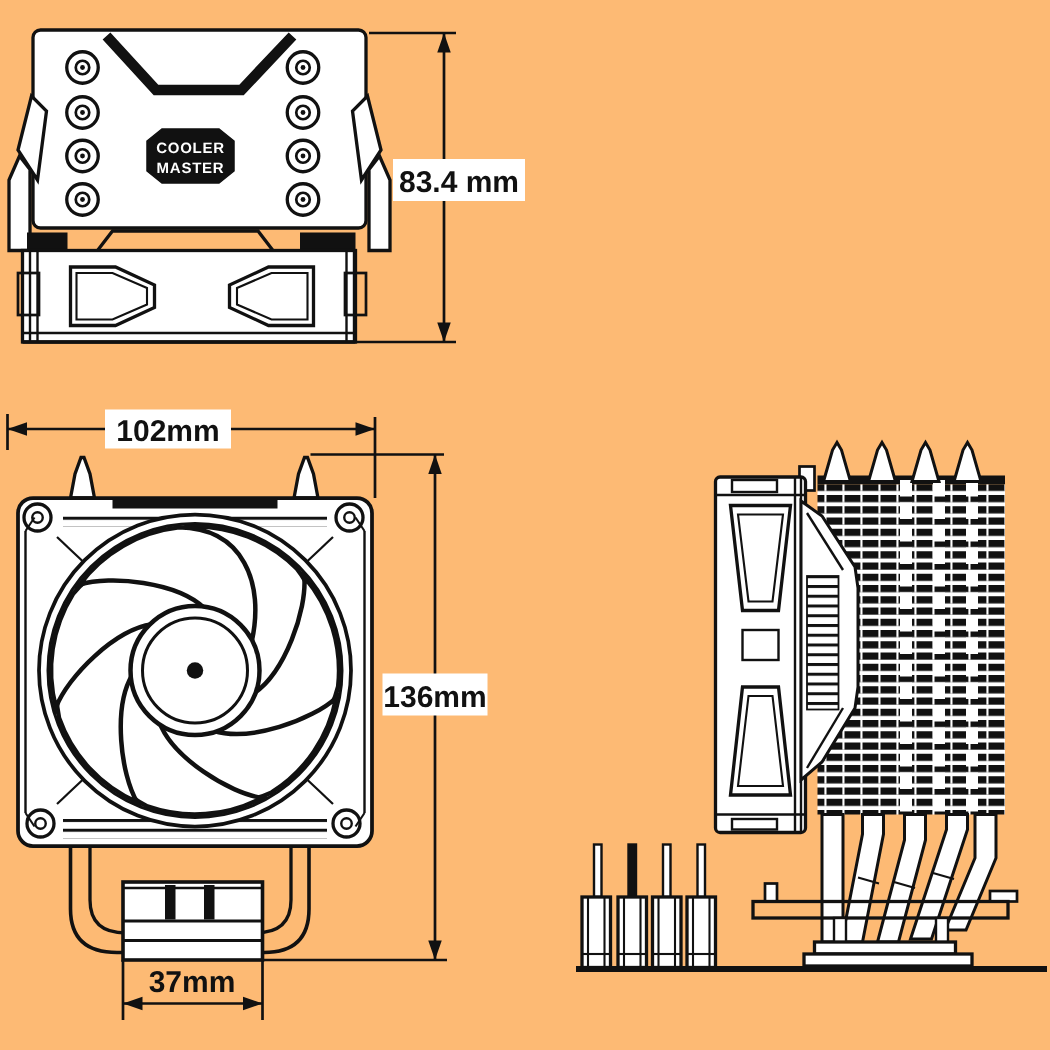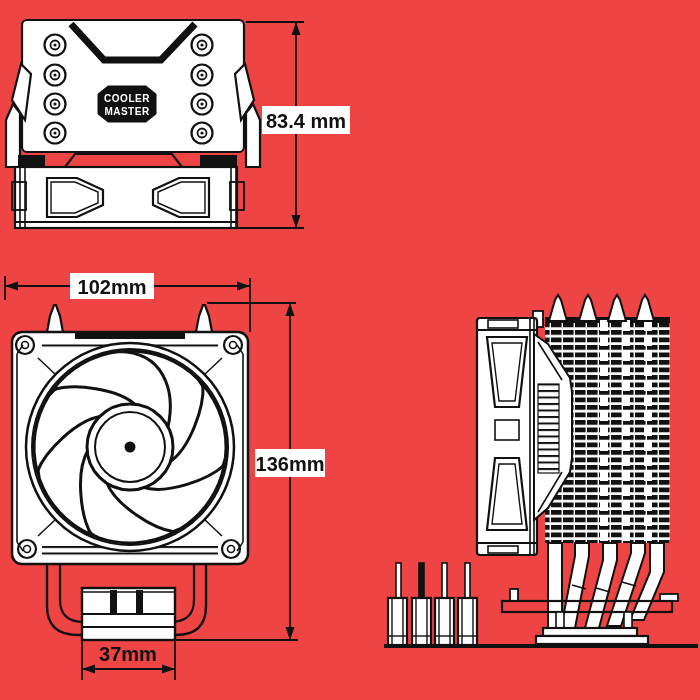--- a/index.html
+++ b/index.html
@@ -1,16 +1,16 @@
 <!DOCTYPE html>
 <html><head>
 <meta charset="utf-8">
 <style>
   html,body{margin:0;padding:0;background:#fff;}
-  .canvas{width:700px;height:700px;background:#ef4444;position:relative;font-family:"Liberation Sans",sans-serif;}
+  .canvas{width:700px;height:700px;background:#fdba74;position:relative;font-family:"Liberation Sans",sans-serif;}
   svg{display:block;}
   text.dim{font-family:"Liberation Sans",sans-serif;font-size:20px;font-weight:600;fill:#111;}
   text.logo{font-family:"Liberation Sans",sans-serif;font-weight:700;fill:#fff;letter-spacing:.5px;}
 </style>
 </head>
 <body>
 
 <div class="canvas">
 <svg width="700" height="700" viewBox="0 0 700 700">
   <defs>

